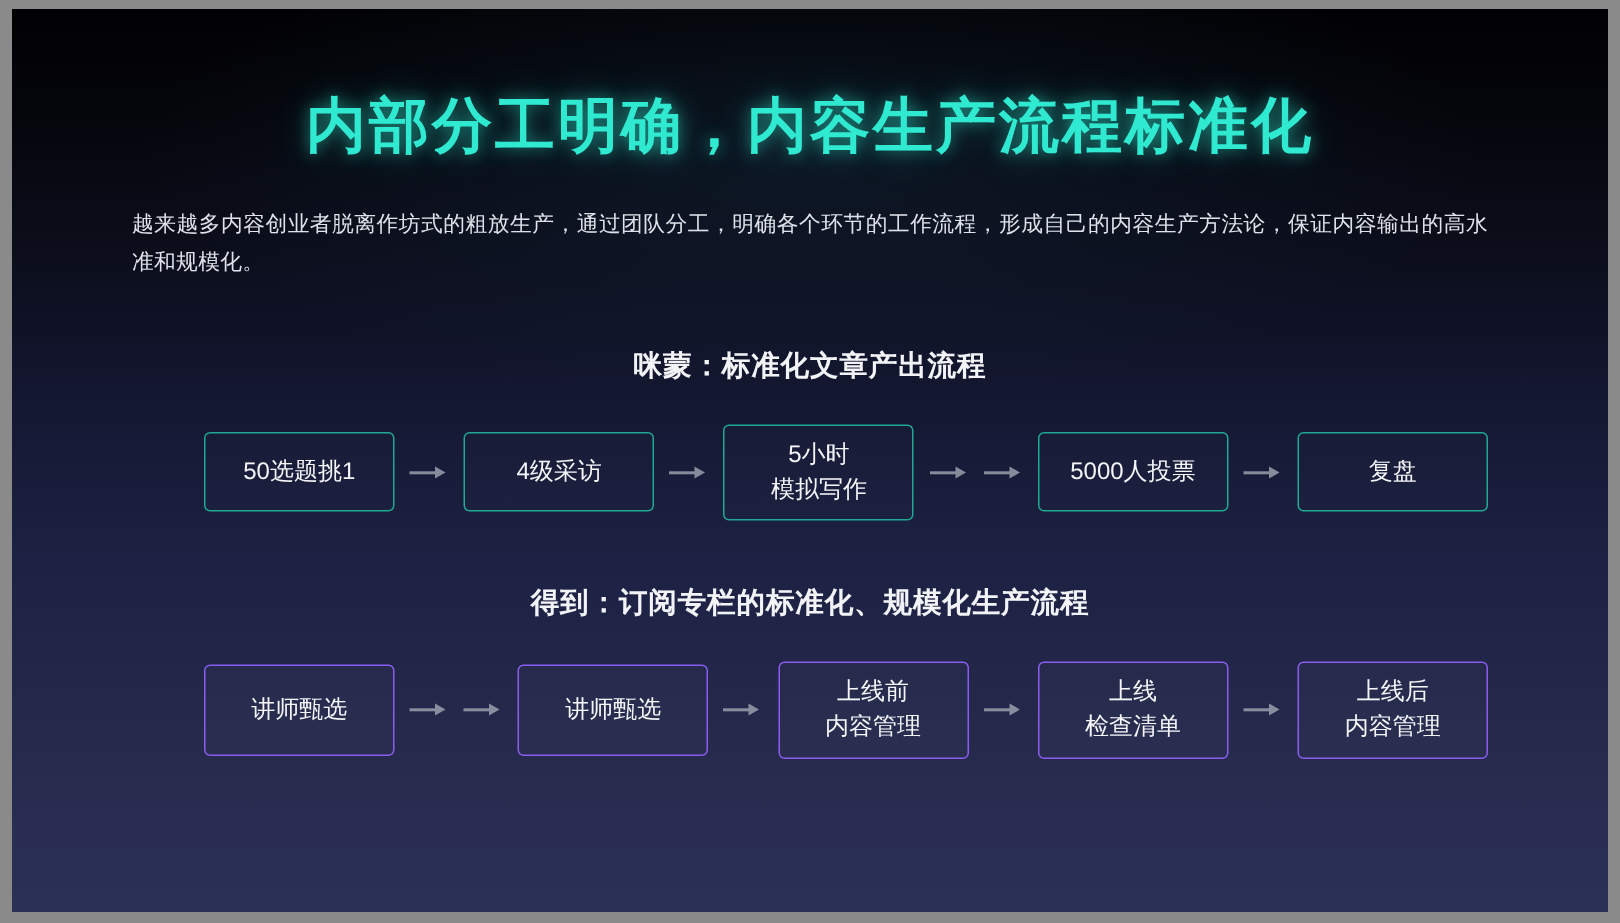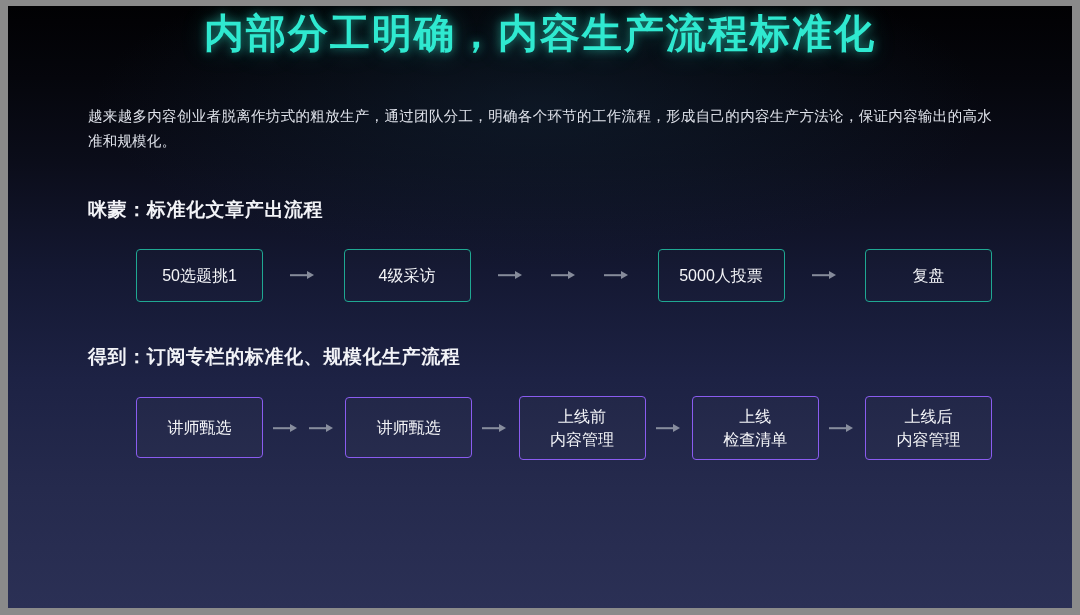--- a/index.html
+++ b/index.html
@@ -47,46 +47,48 @@
   }
 
   .content {
     position: relative;
     padding: 0 80px;
   }
 
   
   #title {
     text-align: center;
+    margin-top: 50px;
     font-size: 40px;
     font-weight: bold;
     letter-spacing: 2px;
     color: #2fe9d0;
     text-shadow:
         0 0 10px rgba(47,233,208,0.55),
         0 0 26px rgba(47,233,208,0.30);
   }
 
   
   #subtitle {
-    margin-top: 43px;
+    margin-top: 27px;
     font-size: 14.5px;
     line-height: 1.75;
     color: #dfe2ea;
     text-align: justify;
     letter-spacing: 0.2px;
   }
 
   
   .section { margin-top: 42px; }
   .section-header {
     font-size: 19px;
     font-weight: bold;
     color: #f2f3f7;
     letter-spacing: 0.6px;
+    text-align: center;
   }
 
   .flow-row {
     margin-top: 26px;
     display: flex;
     align-items: center;
     justify-content: space-between;
     padding-left: 48px;
   }
 
@@ -157,20 +159,24 @@
       <div class="section-header">咪蒙：标准化文章产出流程</div>
       <div class="flow-row">
           <div class="flow-box">
             <span>50选题挑1</span>
           </div>
           <span class="arrow"></span>
           <div class="flow-box">
             <span>4级采访</span>
           </div>
           <span class="arrow"></span>
+          <div class="flow-box tall">
+            <span>5小时</span>
+            <span>模拟写作</span>
+          </div>
           <span class="arrow"></span>
           <span class="arrow"></span>
           <div class="flow-box">
             <span>5000人投票</span>
           </div>
           <span class="arrow"></span>
           <div class="flow-box">
             <span>复盘</span>
           </div>
         </div>

